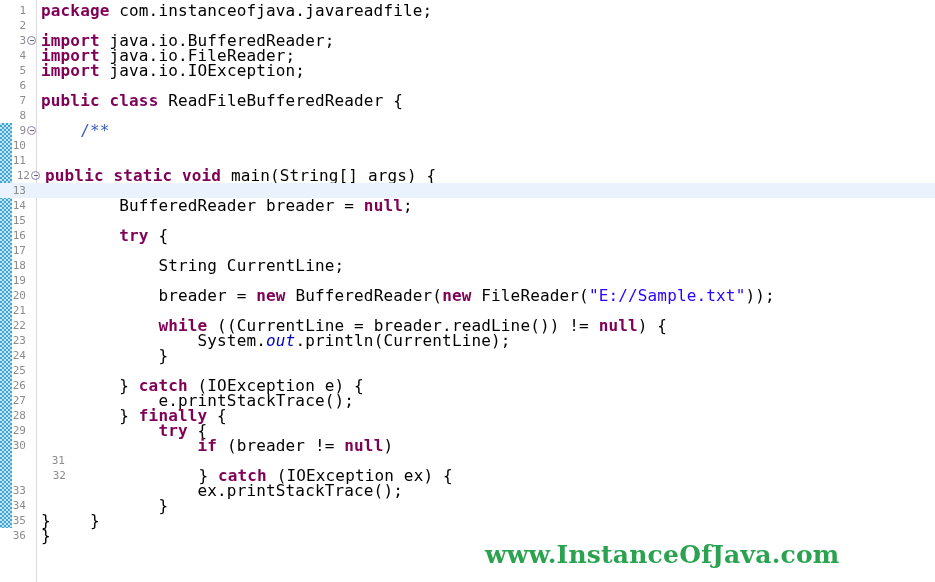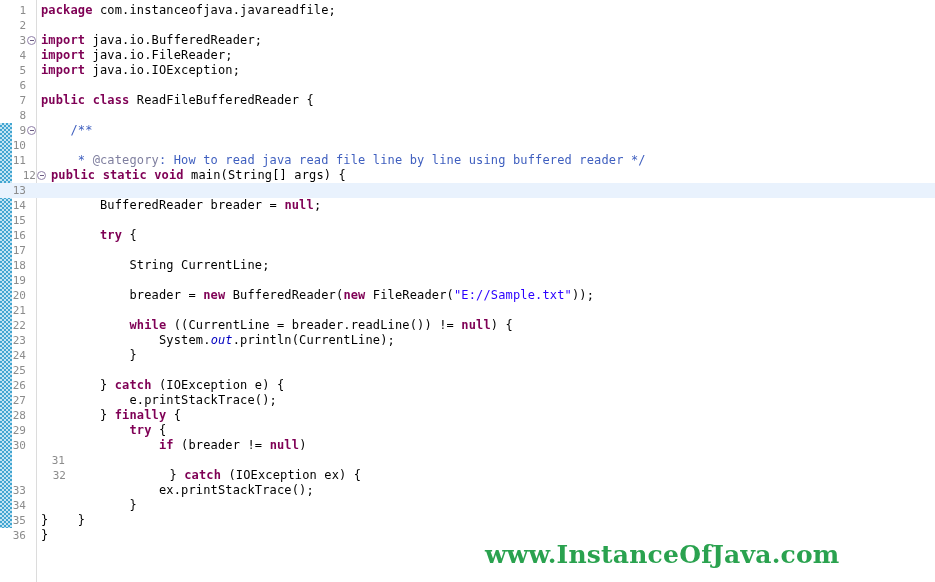--- a/index.html
+++ b/index.html
@@ -86,21 +86,21 @@
     width: 4px;
     height: 1px;
     background: #6b5b82;
   }
   .code {
     position: absolute;
     left: 41px;
     top: 0;
     color: #000000;
     font-family: "DejaVu Sans Mono", monospace;
-    font-size: 12px;
+    font-size: 16px;
     letter-spacing: .15px;
   }
 
   
   .kw   { color: #7f0055; font-weight: bold; }
   .str  { color: #2a00ff; }
   .cmt  { color: #3f5fbf; }
   .cmtt { color: #7f7f9f; }
   .sfld { color: #0000c0; font-style: italic; }
   .plain{ color: #000000; }
@@ -128,22 +128,22 @@
       <div class="row" style="position: absolute; left: 0px; right: 0px; top: 3px;"><span class="lnum">1</span><span class="code"><span class="kw">package</span><span class="plain"> com.instanceofjava.javareadfile;</span></span></div>
       <div class="row" style="position: absolute; left: 0px; right: 0px; top: 18px;"><span class="lnum">2</span><span class="code"></span></div>
       <div class="row" style="position: absolute; left: 0px; right: 0px; top: 33px;"><span class="lnum">3</span><span class="fold"></span><span class="code"><span class="kw">import</span><span class="plain"> java.io.BufferedReader;</span></span></div>
       <div class="row" style="position: absolute; left: 0px; right: 0px; top: 48px;"><span class="lnum">4</span><span class="code"><span class="kw">import</span><span class="plain"> java.io.FileReader;</span></span></div>
       <div class="row" style="position: absolute; left: 0px; right: 0px; top: 63px;"><span class="lnum">5</span><span class="code"><span class="kw">import</span><span class="plain"> java.io.IOException;</span></span></div>
       <div class="row" style="position: absolute; left: 0px; right: 0px; top: 78px;"><span class="lnum">6</span><span class="code"></span></div>
       <div class="row" style="position: absolute; left: 0px; right: 0px; top: 93px;"><span class="lnum">7</span><span class="code"><span class="kw">public</span><span class="plain"> </span><span class="kw">class</span><span class="plain"> ReadFileBufferedReader {</span></span></div>
       <div class="row" style="position: absolute; left: 0px; right: 0px; top: 108px;"><span class="lnum">8</span><span class="code"></span></div>
       <div class="row" style="position: absolute; left: 0px; right: 0px; top: 123px;"><span class="lnum">9</span><span class="fold"></span><span class="code"><span class="cmt">    /**</span></span></div>
       <div class="row" style="position: absolute; left: 0px; right: 0px; top: 138px;"><span class="lnum">10</span></div>
-      <div class="row" style="position: absolute; left: 0px; right: 0px; top: 153px;"><span class="lnum">11</span><span class="code"><span class="cmt">     * </span><span class="cmtt">@category</span><span class="cmt">: How to read java read file line by line using buffered reader */</span></span></div>
-      <div class="row" style="position: absolute; left: 10px; right: 0px; top: 168px; padding-left: 18px;"><span class="lnum">12</span><span class="fold"></span><span class="code"><span class="kw">public</span><span class="plain"> </span><span class="kw">static</span><span class="plain"> </span><span class="kw">void</span><span class="plain"> main(String[] args) {</span></span></div>
+      <div class="row" style="position: absolute; left: 0px; right: 0px; top: 153px;"><span class="lnum">11</span></div>
+      <div class="row" style="position: absolute; left: 4px; right: 0px; top: 168px; padding-left: 18px;"><span class="lnum">12</span><span class="fold"></span><span class="code"><span class="kw">public</span><span class="plain"> </span><span class="kw">static</span><span class="plain"> </span><span class="kw">void</span><span class="plain"> main(String[] args) {</span></span></div>
       <div class="row current" style="position: absolute; left: 0px; right: 0px; top: 183px;"><span class="lnum">13</span><span class="code"></span></div>
       <div class="row" style="position: absolute; left: 0px; right: 0px; top: 198px; padding-left: 36px;"><span class="lnum">14</span><span class="code"><span class="plain">        BufferedReader breader = </span><span class="kw">null</span><span class="plain">;</span></span></div>
       <div class="row" style="position: absolute; left: 0px; right: 0px; top: 213px;"><span class="lnum">15</span><span class="code"></span></div>
       <div class="row" style="position: absolute; left: 0px; right: 0px; top: 228px;"><span class="lnum">16</span><span class="code"><span class="plain">        </span><span class="kw">try</span><span class="plain"> {</span></span></div>
       <div class="row" style="position: absolute; left: 0px; right: 0px; top: 243px;"><span class="lnum">17</span><span class="code"></span></div>
       <div class="row" style="position: absolute; left: 0px; right: 0px; top: 258px;"><span class="lnum">18</span><span class="code"><span class="plain">            String CurrentLine;</span></span></div>
       <div class="row" style="position: absolute; left: 0px; right: 0px; top: 273px;"><span class="lnum">19</span><span class="code"></span></div>
       <div class="row" style="position: absolute; left: 0px; right: 0px; top: 288px;"><span class="lnum">20</span><span class="code"><span class="plain">            breader = </span><span class="kw">new</span><span class="plain"> BufferedReader(</span><span class="kw">new</span><span class="plain"> FileReader(</span><span class="str">"E://Sample.txt"</span><span class="plain">));</span></span></div>
       <div class="row" style="position: absolute; left: 0px; right: 0px; top: 303px;"><span class="lnum">21</span><span class="code"></span></div>
       <div class="row" style="position: absolute; left: 0px; right: 0px; top: 318px;"><span class="lnum">22</span><span class="code"><span class="plain">            </span><span class="kw">while</span><span class="plain"> ((CurrentLine = breader.readLine()) != </span><span class="kw">null</span><span class="plain">) {</span></span></div>

